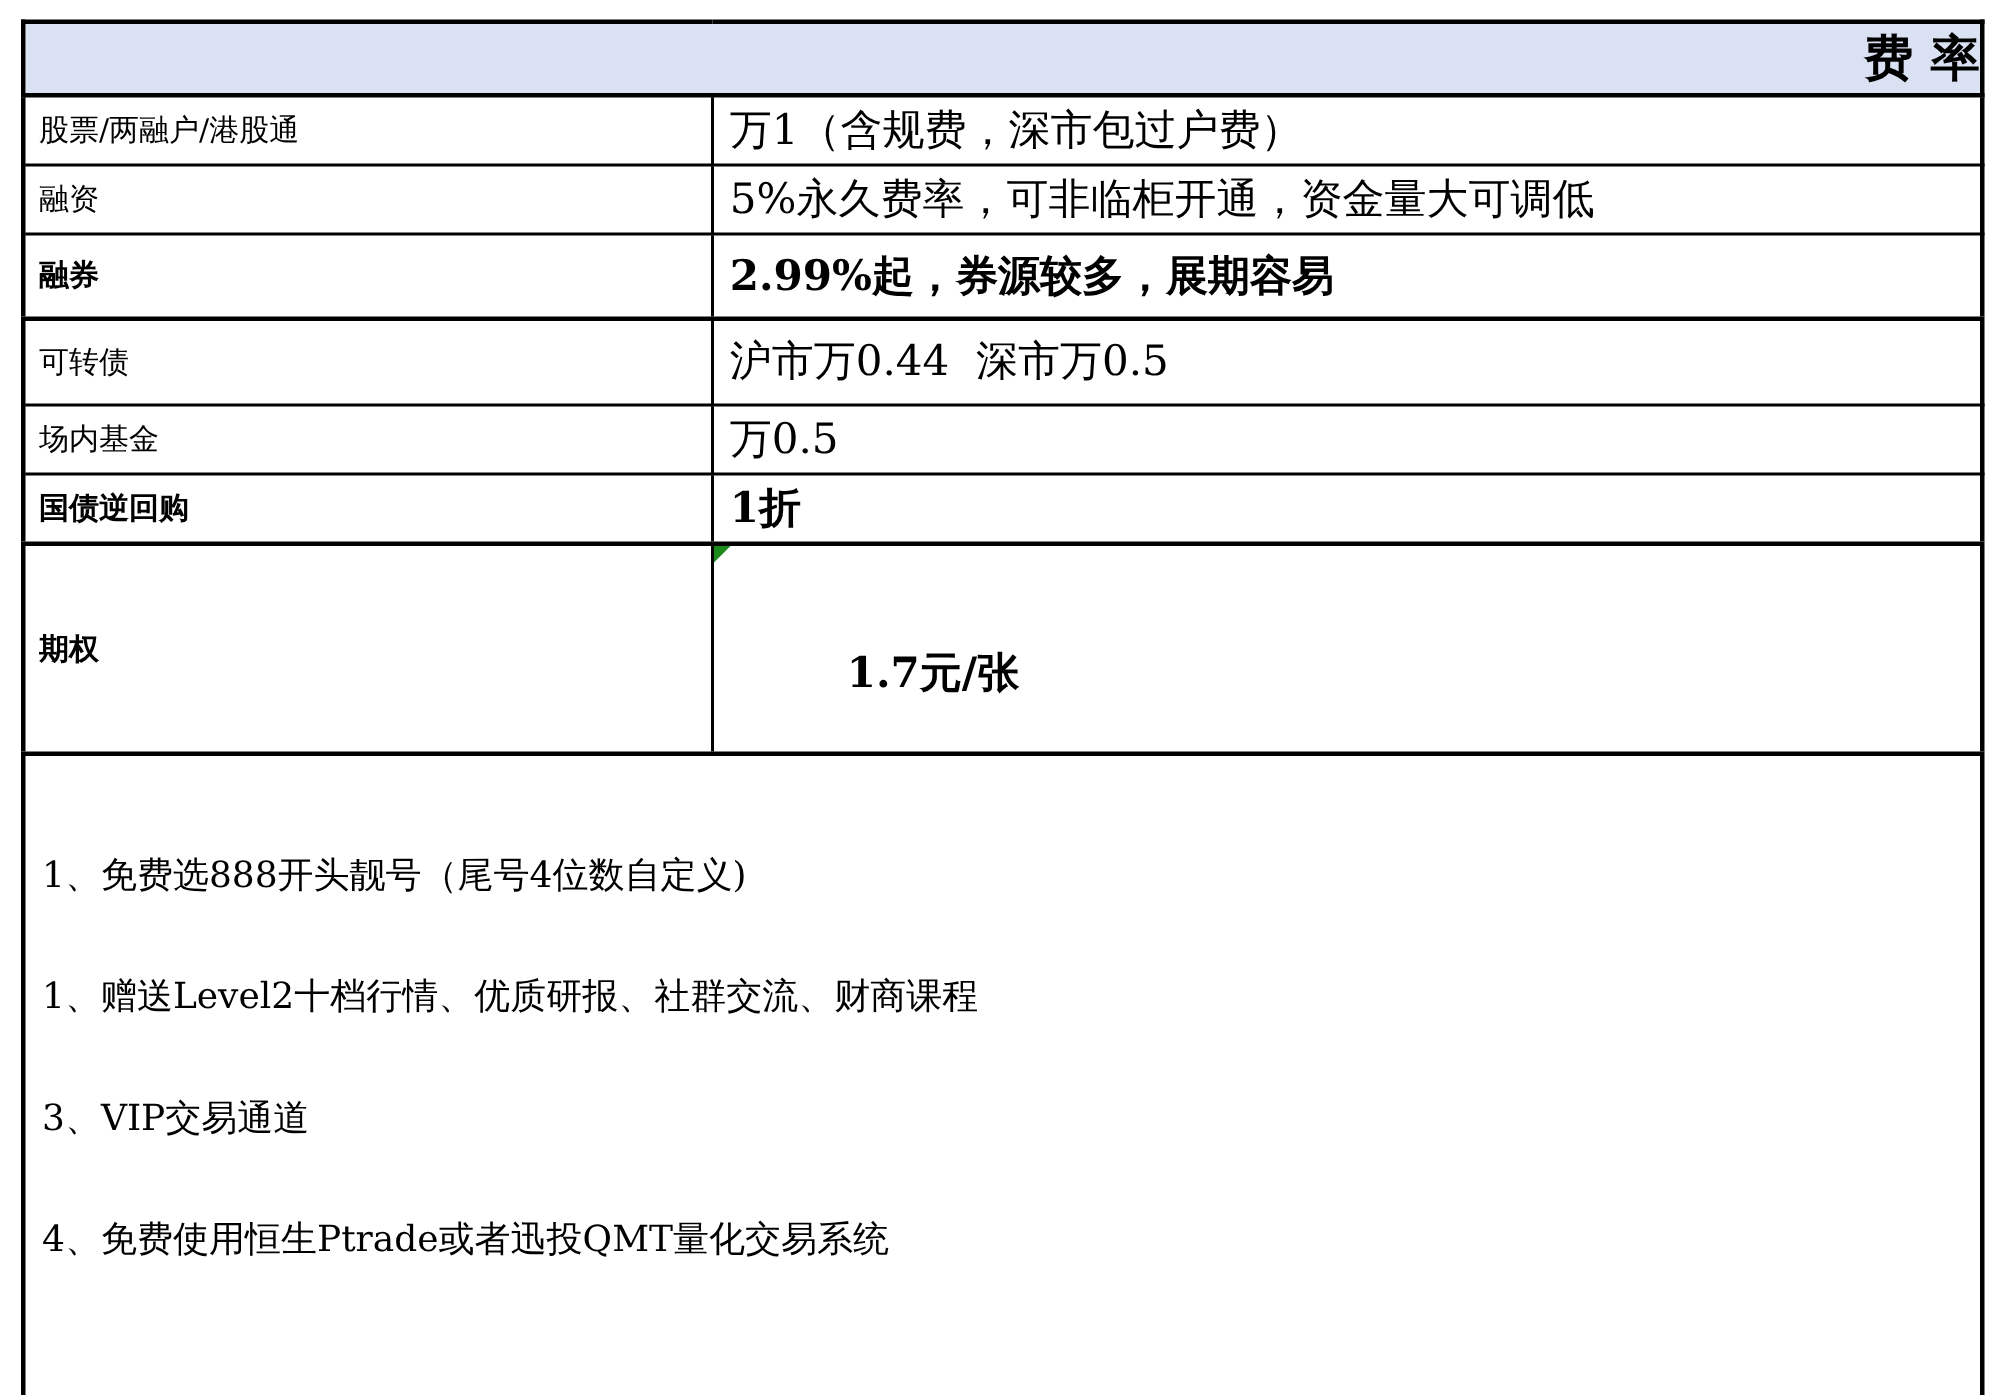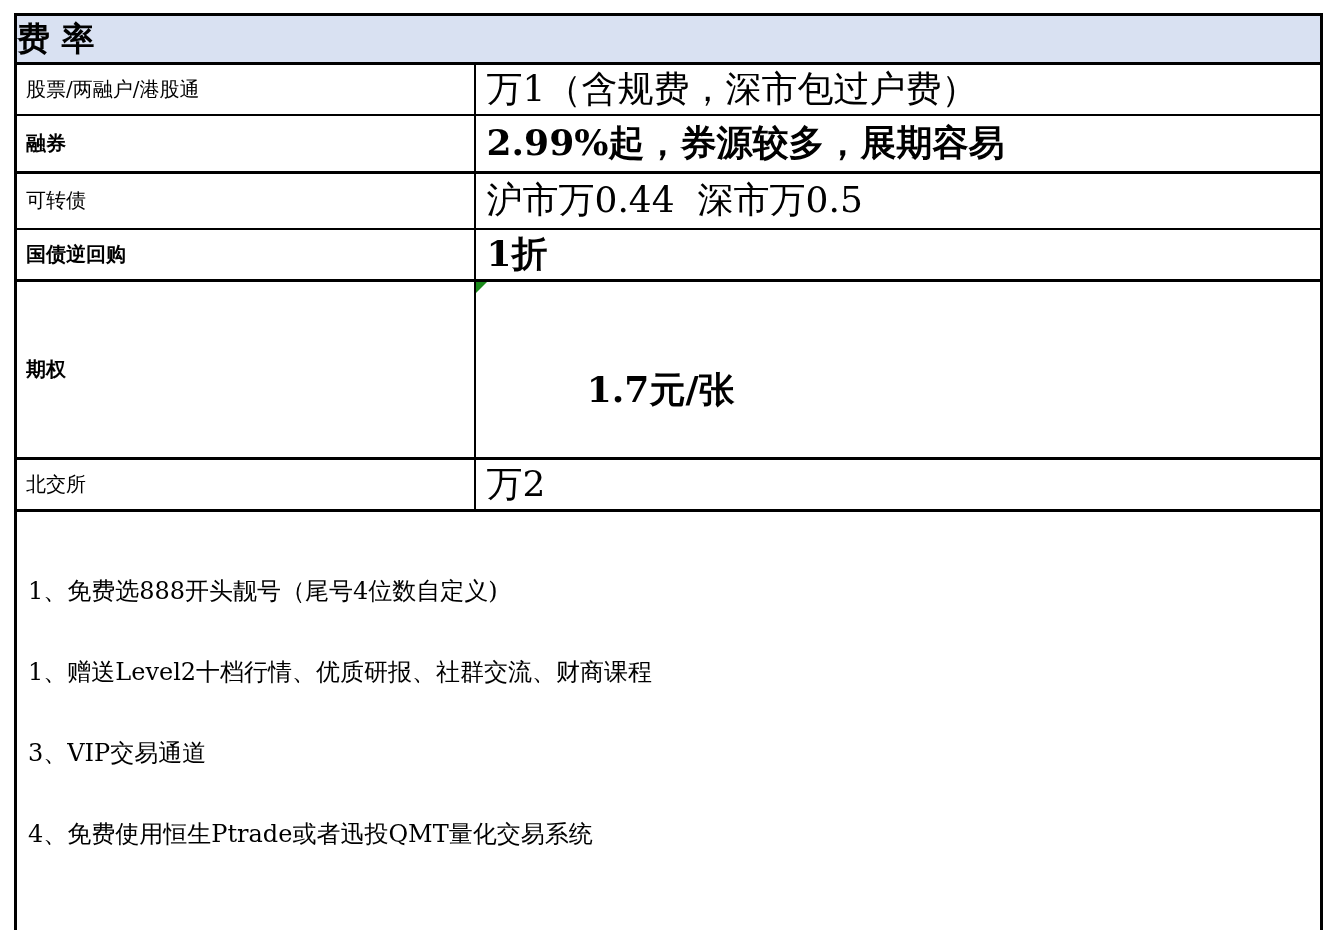--- a/index.html
+++ b/index.html
@@ -32,30 +32,30 @@
     border: 2px solid var(--border-color);
     vertical-align: middle;
     overflow: hidden;
     white-space: pre-wrap;
   }
   tr.section-header td {
     background: var(--header-fill);
     border: 3px solid var(--border-color);
     font-weight: bold;
     font-size: 33px;
-    text-align: left;
+    text-align: right;
     height: 49px;
   }
   td.fee-label {
     padding-left: 9px;
     font-size: 20px;
   }
   td.fee-value {
     padding-left: 11px;
-    font-size: 36px;
+    font-size: 28px;
     position: relative;
   }
   col.c1 { width: 459px; }
   col.c2 { width: 847px; }
   tr.h46 td { height: 46px; }
   tr.h47 td { height: 47px; }
   tr.h50 td { height: 50px; }
   tr.h52 td { height: 52px; }
   tr.h57 td { height: 57px; }
   tr.thick-bottom td { border-bottom-width: 3px; font-weight: bold; }
@@ -92,49 +92,53 @@
     <tbody>
         <tr class="section-header">
       <td colspan="2">费 率</td>
     </tr>
 
     <tr class="h46">
       <td class="fee-label">股票/两融户/港股通</td>
       <td class="fee-value">万1（含规费，深市包过户费）</td>
     </tr>
 
+    <tr class="h46">
+      <td class="fee-label">融资</td>
+      <td class="fee-value">5%永久费率，可非临柜开通，资金量大可调低</td>
+    </tr>
 
     <tr class="h57 thick-bottom">
       <td class="fee-label">融券</td>
       <td class="fee-value">2.99%起，券源较多，展期容易</td>
     </tr>
 
     <tr class="h57">
       <td class="fee-label">可转债</td>
       <td class="fee-value">沪市万0.44  深市万0.5</td>
     </tr>
 
+    <tr class="h46">
+      <td class="fee-label">场内基金</td>
+      <td class="fee-value">万0.5</td>
+    </tr>
 
     <tr class="h47 thick-bottom">
       <td class="fee-label">国债逆回购</td>
       <td class="fee-value">1折</td>
     </tr>
 
     <tr class="h52 thick-bottom">
       <td class="fee-label">期权</td>
       <td class="fee-value">
         <span class="corner-flag"></span>
         <span>1.7元/张</span>
       </td>
     </tr>
 
-    <tr class="h50">
-      <td class="fee-label">北交所</td>
-      <td class="fee-value">万2</td>
-    </tr>
 
 
     <tr>
       <td colspan="2" class="benefits-cell">
         <div class="benefit-line">1、免费选888开头靓号（尾号4位数自定义)</div>
         <div class="benefit-line">1、赠送Level2十档行情、优质研报、社群交流、财商课程</div>
         <div class="benefit-line">3、VIP交易通道</div>
         <div class="benefit-line">4、免费使用恒生Ptrade或者迅投QMT量化交易系统</div>
         
         

